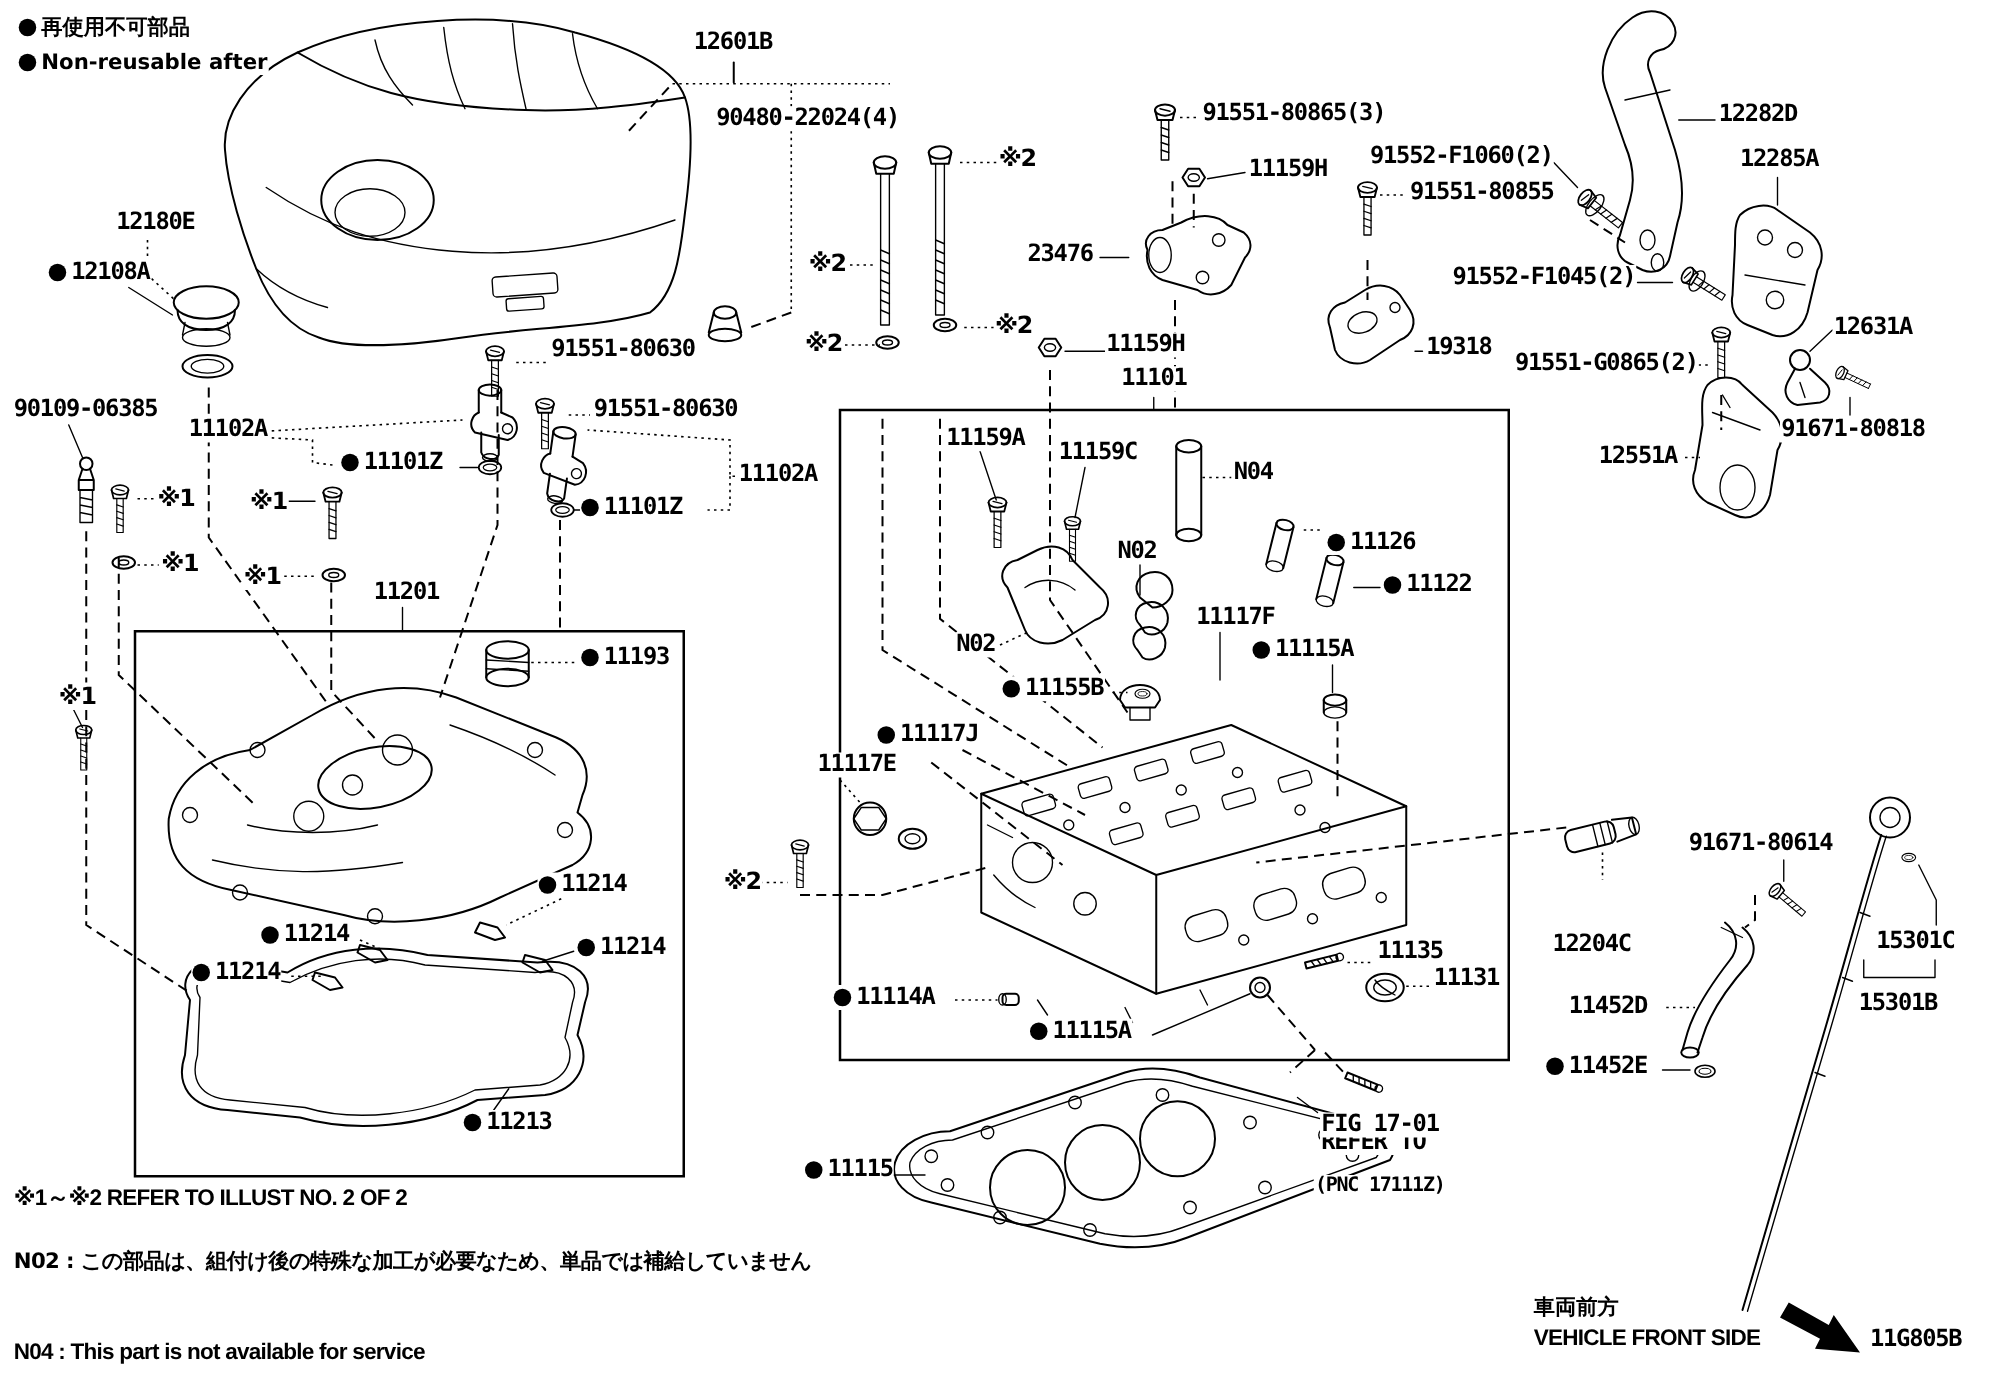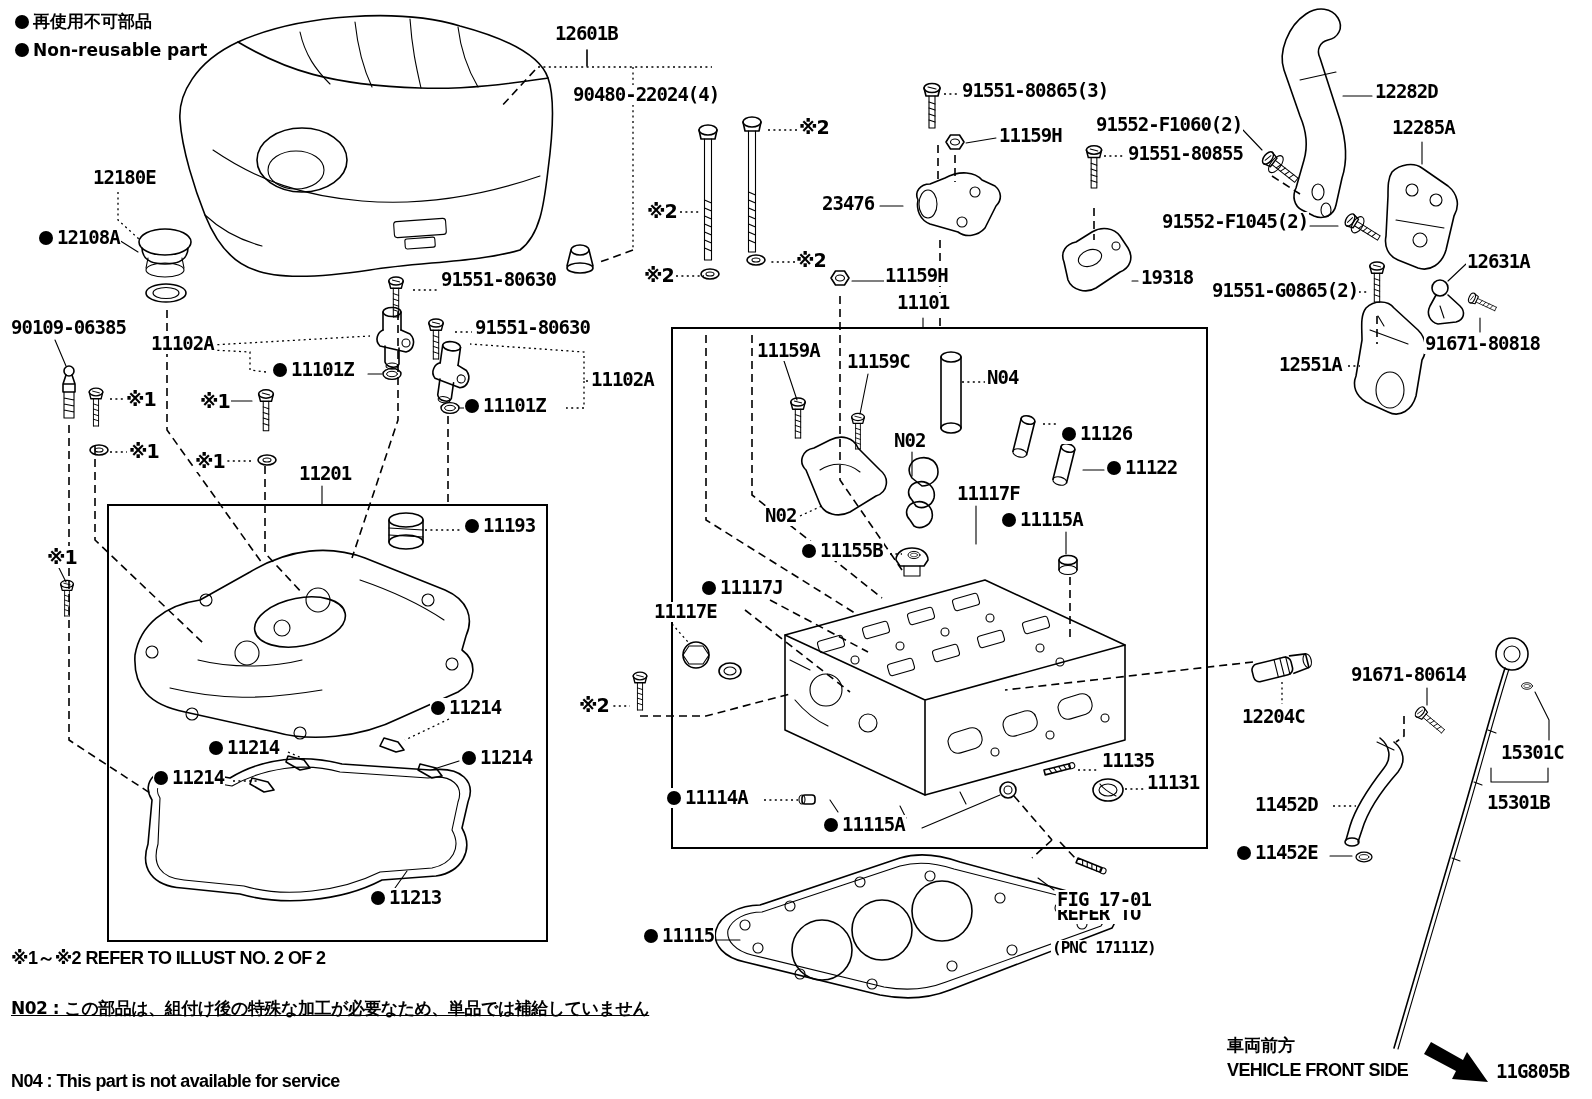--- a/index.html
+++ b/index.html
@@ -11,21 +11,21 @@
   .thin{stroke-width:1.1;}
   .dsh{stroke:#000;fill:none;stroke-width:1.6;stroke-dasharray:8 5;}
   .dot{stroke:#000;fill:none;stroke-width:1.3;stroke-dasharray:2 3.4;}
   .lbl{position:absolute;z-index:3;white-space:nowrap;display:flex;align-items:center;gap:4px;
        font:700 19px "DejaVu Sans Mono","Liberation Mono",monospace;letter-spacing:-1px;
        background:#fff;line-height:1.05;padding:0 1px;}
   .lbl .dotmark{width:14px;height:14px;border-radius:50%;background:#000;flex:none;}
   .jp{font:700 17px "DejaVu Sans","Liberation Sans",sans-serif;letter-spacing:0;}
   .mark{font:700 19px "DejaVu Sans","Liberation Sans",sans-serif;letter-spacing:-1px;}
   .note{font:700 18px "Liberation Sans","DejaVu Sans",sans-serif;letter-spacing:-0.6px;}
-  .notejp{font:700 17px "DejaVu Sans","Liberation Sans",sans-serif;letter-spacing:-0.5px;text-decoration:underline;}
+  .notejp{font:700 17px "DejaVu Sans","Liberation Sans",sans-serif;letter-spacing:-0.5px;}
   .small{font-size:16px;}
 </style>
 </head>
 <body>
 
 <div id="stage">
 
 <svg class="art" width="1592" height="1099" viewBox="0 0 1592 1099">
   <defs>
     <g id="boltS">
@@ -407,33 +407,33 @@
 
   <polygon points="1431,1042 1463,1060 1467,1052 1488,1082 1452,1079 1456,1071 1424,1054" fill="#000"></polygon>
 </svg>
 
 <div class="lbl jp" style="left:14px;top:10px">
       <span class="dotmark"></span>
       <span>再使用不可部品</span>
     </div>
 <div class="lbl jp" style="left:14px;top:40px">
       <span class="dotmark"></span>
-      <span>Non-reusable part</span>
+      <span>Non-reusable after</span>
     </div>
 
 <div class="lbl" style="left:554px;top:24px">
       <span>12601B</span>
     </div>
 <div class="lbl" style="left:572px;top:85px">
       <span>90480-22024(4)</span>
     </div>
 <div class="lbl" style="left:92px;top:168px">
       <span>12180E</span>
     </div>
-<div class="lbl" style="left:38px;top:228px">
+<div class="lbl" style="left:38px;top:208px">
       <span class="dotmark"></span>
       <span>12108A</span>
     </div>
 <div class="lbl" style="left:10px;top:318px">
       <span>90109-06385</span>
     </div>
 <div class="lbl" style="left:150px;top:334px">
       <span>11102A</span>
     </div>
 <div class="lbl" style="left:272px;top:360px">
@@ -611,21 +611,21 @@
 <div class="lbl" style="left:1466px;top:252px">
       <span>12631A</span>
     </div>
 <div class="lbl" style="left:1424px;top:334px">
       <span>91671-80818</span>
     </div>
 <div class="lbl" style="left:1278px;top:355px">
       <span>12551A</span>
     </div>
 
-<div class="lbl" style="left:1241px;top:707px">
+<div class="lbl" style="left:1241px;top:746px">
       <span>12204C</span>
     </div>
 <div class="lbl" style="left:1350px;top:665px">
       <span>91671-80614</span>
     </div>
 <div class="lbl" style="left:1500px;top:743px">
       <span>15301C</span>
     </div>
 <div class="lbl" style="left:1486px;top:793px">
       <span>15301B</span>

